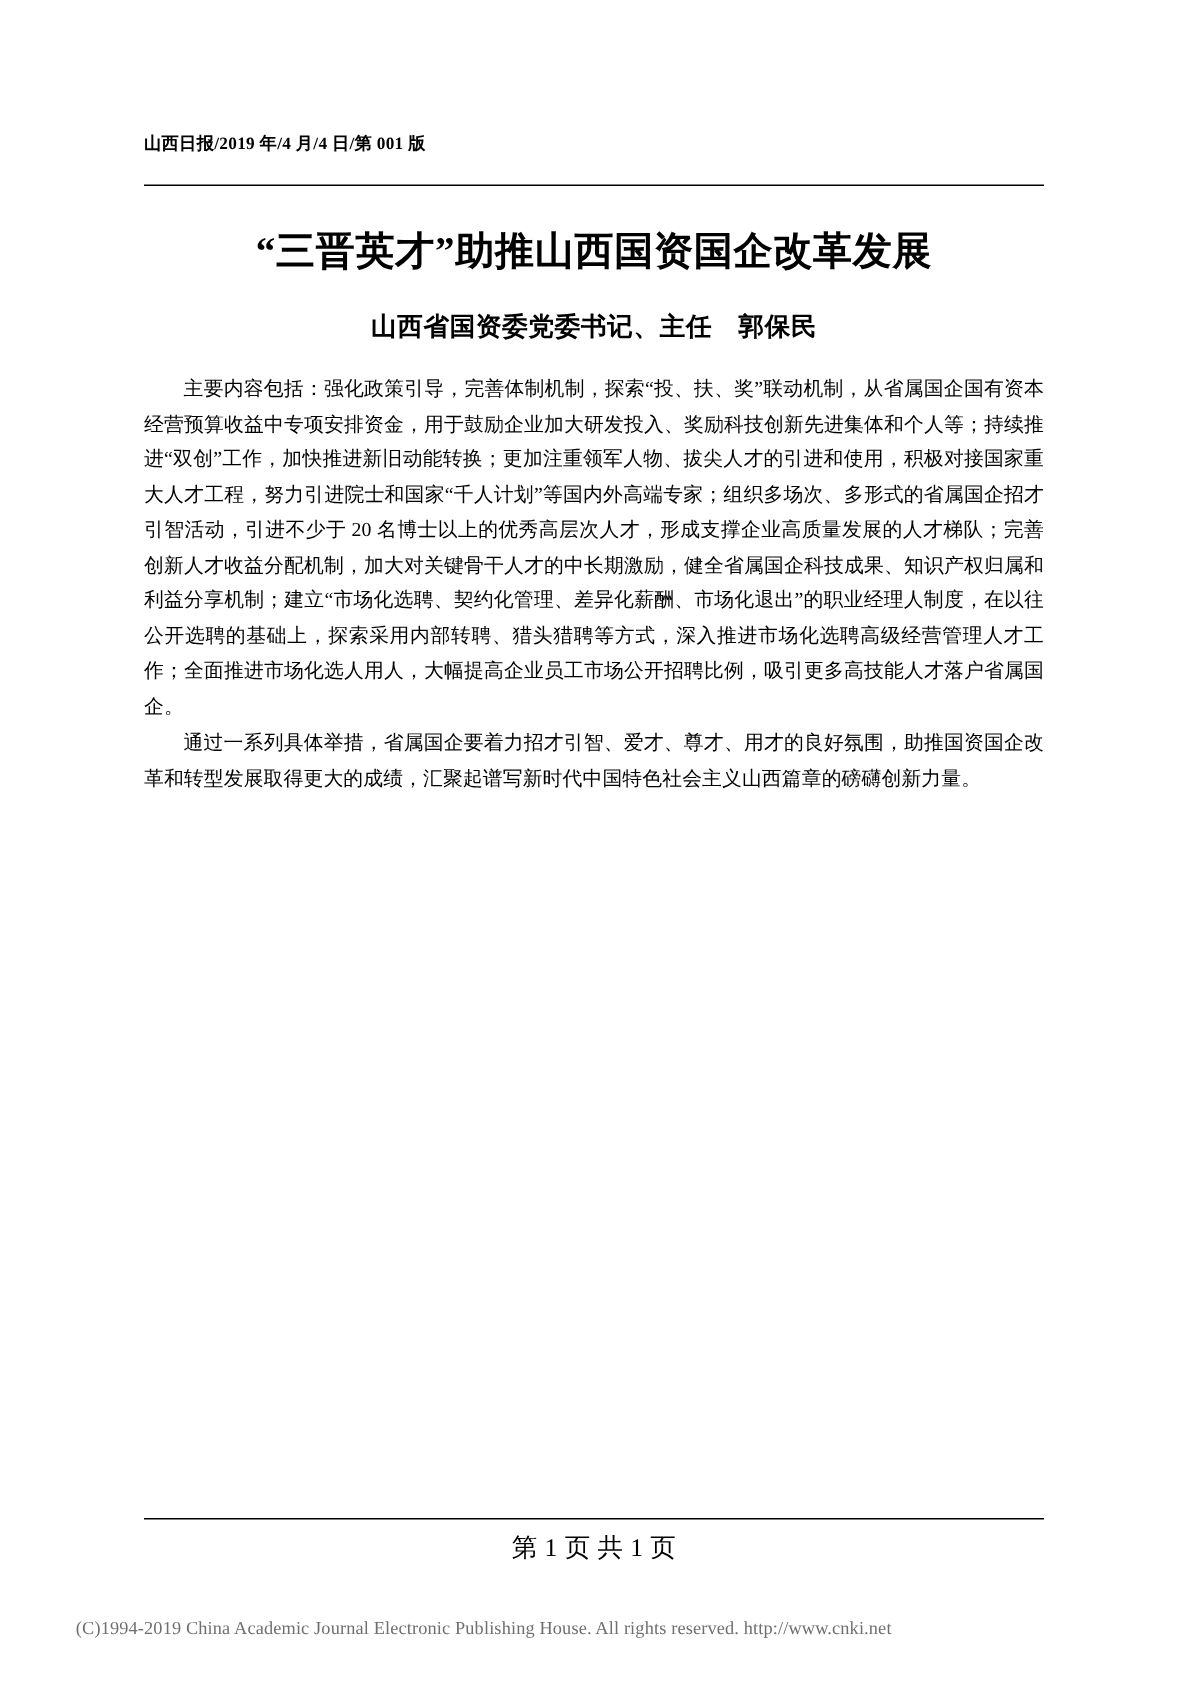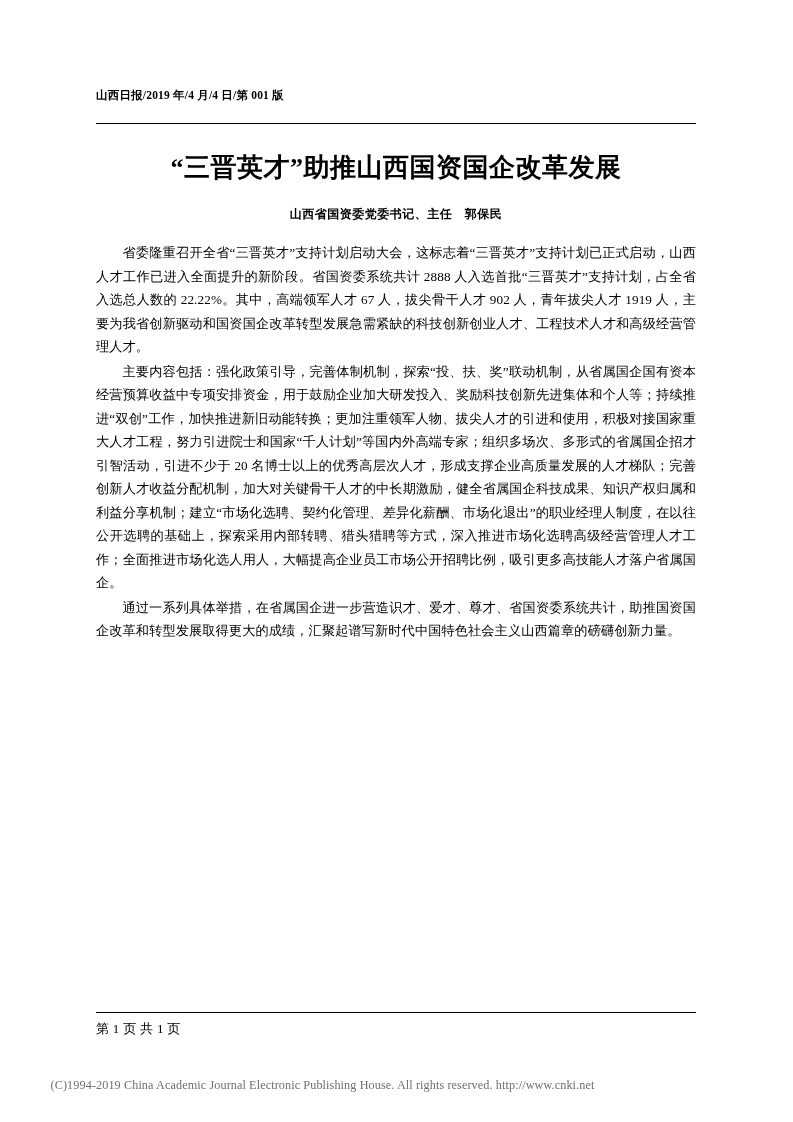--- a/index.html
+++ b/index.html
@@ -42,21 +42,21 @@
   }
   .title {
     font-size: 26px;
     font-weight: bold;
     text-align: center;
     letter-spacing: 0.5px;
     margin: 0 0 20px 0;
     line-height: 1.4;
   }
   .byline {
-    font-size: 12px;
+    font-size: 17px;
     font-weight: bold;
     text-align: center;
     margin: 0 0 18px 0;
     letter-spacing: 0.5px;
   }
   .body-text p {
     font-size: 13.2px;
     line-height: 1.78;
     margin: 0 0 1px 0;
     text-align: justify;
@@ -70,22 +70,22 @@
     top: 1012px;
     width: 600px;
   }
   .footer-rule {
     border: 0;
     border-top: 1.1px solid #000;
     margin: 0 0 7px 0;
     width: 100%;
   }
   .page-num {
-    font-size: 13px;
-    text-align: left;
+    font-size: 17px;
+    text-align: center;
     letter-spacing: 0.3px;
   }
   .copyright {
     position: absolute;
     left: 0;
     top: 1078px;
     width: 645px;
     text-align: center;
     font-family: "Liberation Serif", "DejaVu Serif", serif;
     font-size: 12.2px;
@@ -104,23 +104,22 @@
   <div class="content">
 
     <div class="source-line">山西日报/2019 年/4 月/4 日/第 001 版</div>
     <hr class="rule">
 
     <h1 class="title">“三晋英才”助推山西国资国企改革发展</h1>
 
     <div class="byline">山西省国资委党委书记、主任　郭保民</div>
 
     <div class="body-text">
-      <p>省委隆重召开全省“三晋英才”支持计划启动大会，这标志着“三晋英才”支持计划已正式启动，山西人才工作已进入全面提升的新阶段。省国资委系统共计 2888 人入选首批“三晋英才”支持计划，占全省入选总人数的 22.22%。其中，高端领军人才 67 人，拔尖骨干人才 902 人，青年拔尖人才 1919 人，主要为我省创新驱动和国资国企改革转型发展急需紧缺的科技创新创业人才、工程技术人才和高级经营管理人才。</p>
       <p>主要内容包括：强化政策引导，完善体制机制，探索“投、扶、奖”联动机制，从省属国企国有资本经营预算收益中专项安排资金，用于鼓励企业加大研发投入、奖励科技创新先进集体和个人等；持续推进“双创”工作，加快推进新旧动能转换；更加注重领军人物、拔尖人才的引进和使用，积极对接国家重大人才工程，努力引进院士和国家“千人计划”等国内外高端专家；组织多场次、多形式的省属国企招才引智活动，引进不少于 20 名博士以上的优秀高层次人才，形成支撑企业高质量发展的人才梯队；完善创新人才收益分配机制，加大对关键骨干人才的中长期激励，健全省属国企科技成果、知识产权归属和利益分享机制；建立“市场化选聘、契约化管理、差异化薪酬、市场化退出”的职业经理人制度，在以往公开选聘的基础上，探索采用内部转聘、猎头猎聘等方式，深入推进市场化选聘高级经营管理人才工作；全面推进市场化选人用人，大幅提高企业员工市场公开招聘比例，吸引更多高技能人才落户省属国企。</p>
-      <p>通过一系列具体举措，在省属国企进一步营造识才、爱才、尊才、省国资委系统共计，助推国资国企改革和转型发展取得更大的成绩，汇聚起谱写新时代中国特色社会主义山西篇章的磅礴创新力量。</p>
+      <p>通过一系列具体举措，省属国企要着力招才引智、爱才、尊才、用才的良好氛围，助推国资国企改革和转型发展取得更大的成绩，汇聚起谱写新时代中国特色社会主义山西篇章的磅礴创新力量。</p>
     </div>
 
   </div>
 
   <div class="footer">
     <hr class="footer-rule">
     <div class="page-num">第 1 页  共 1 页</div>
   </div>
 
   <div class="copyright">

